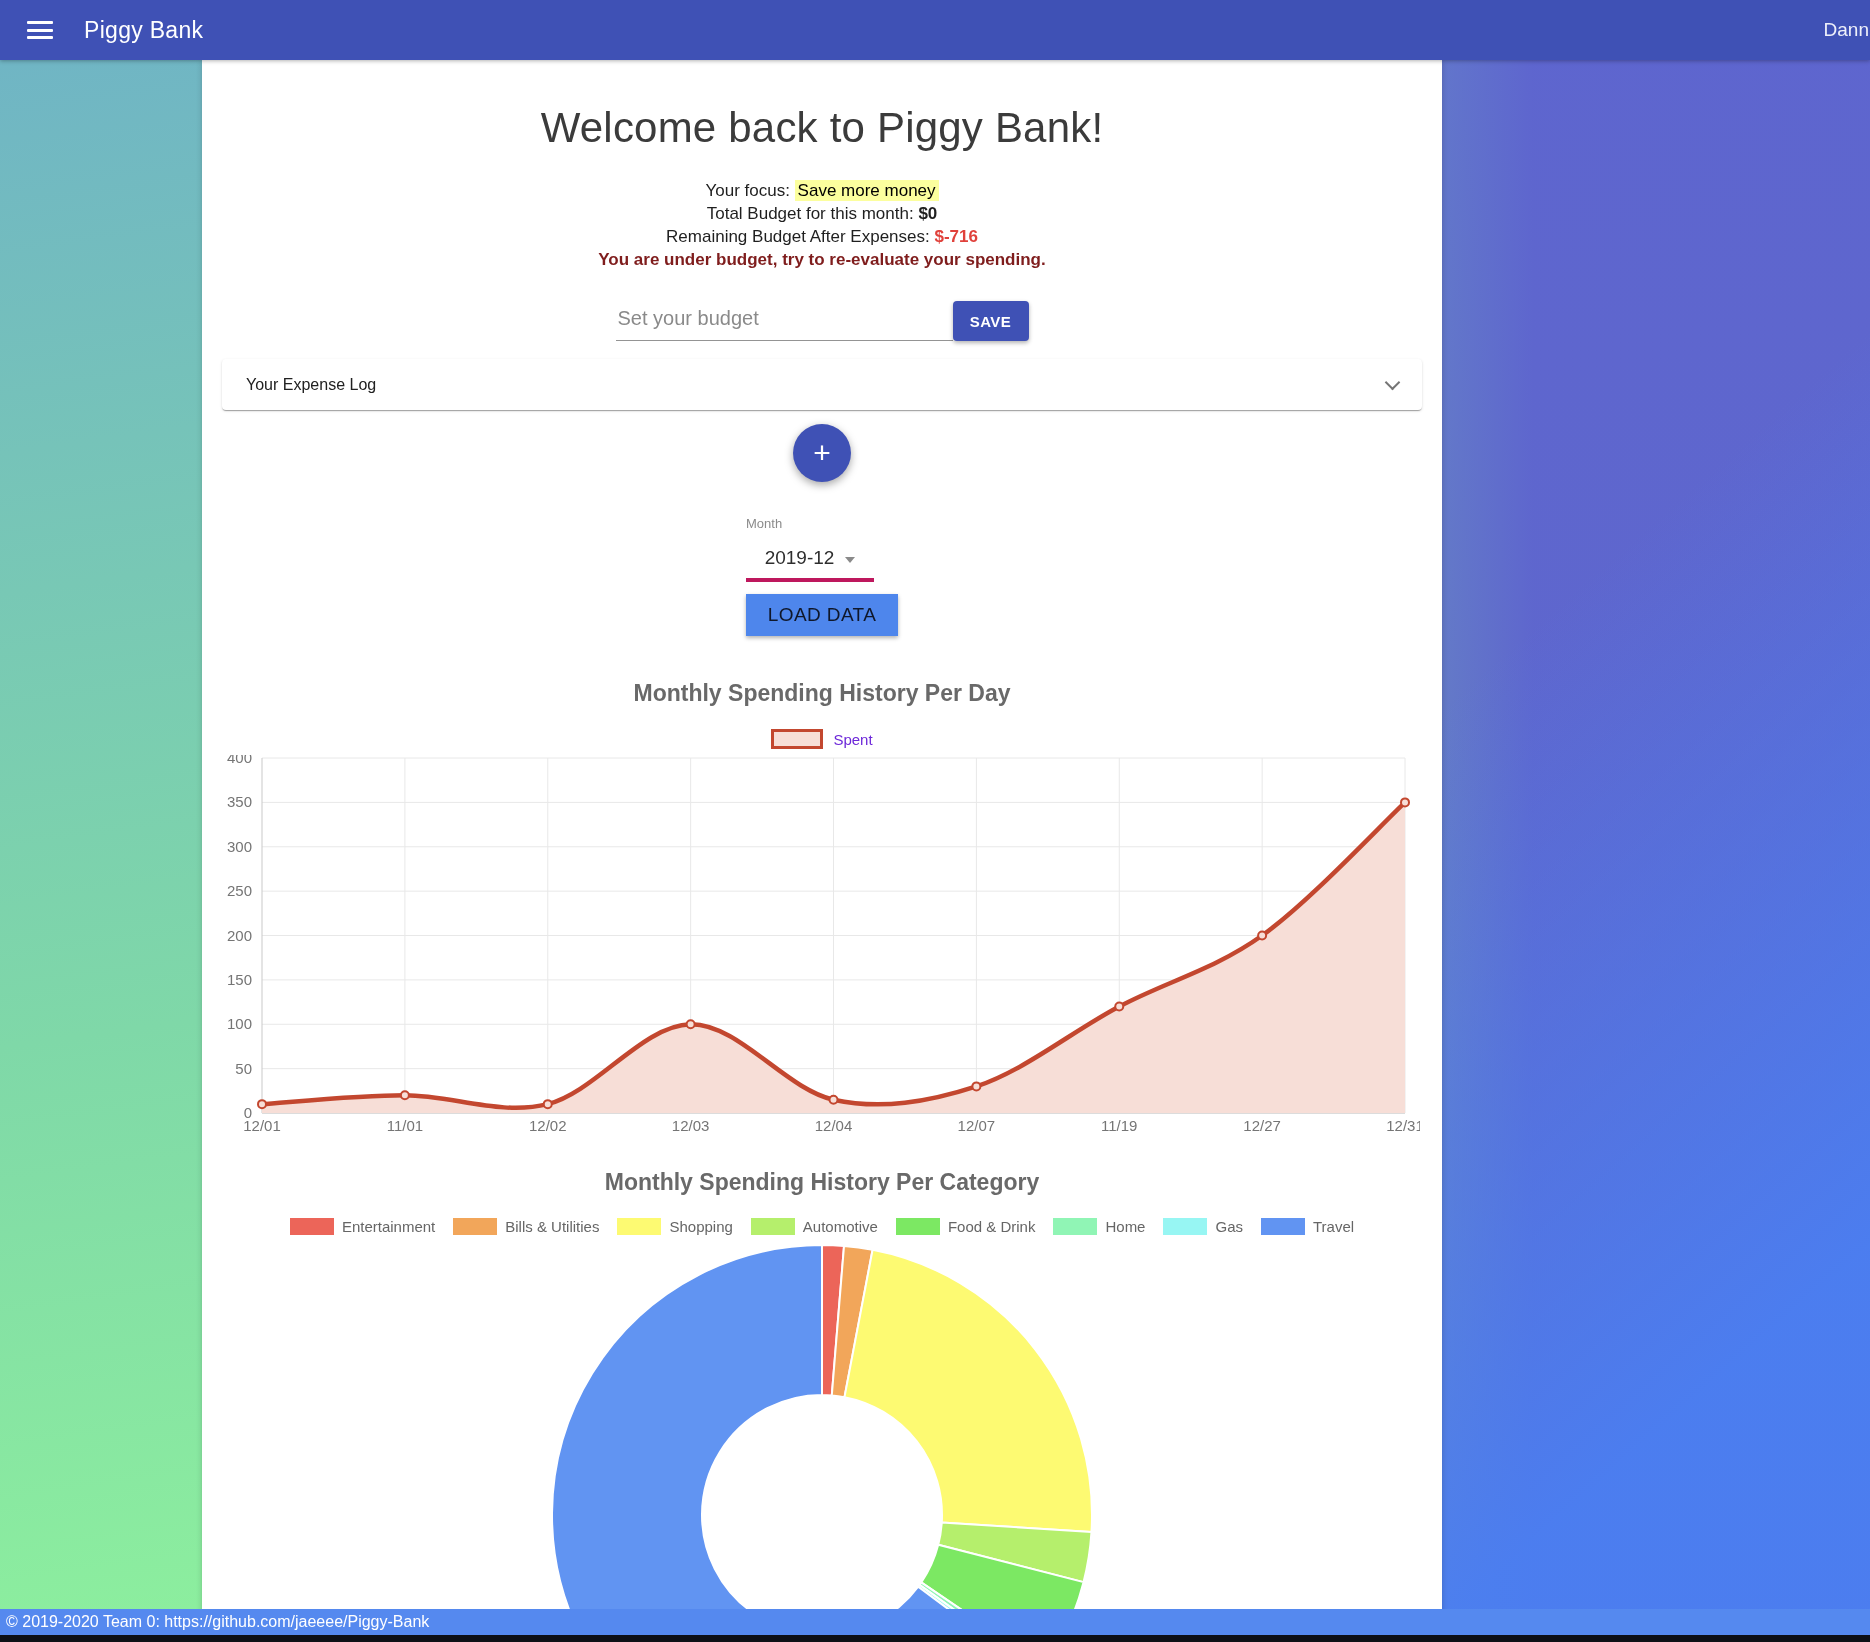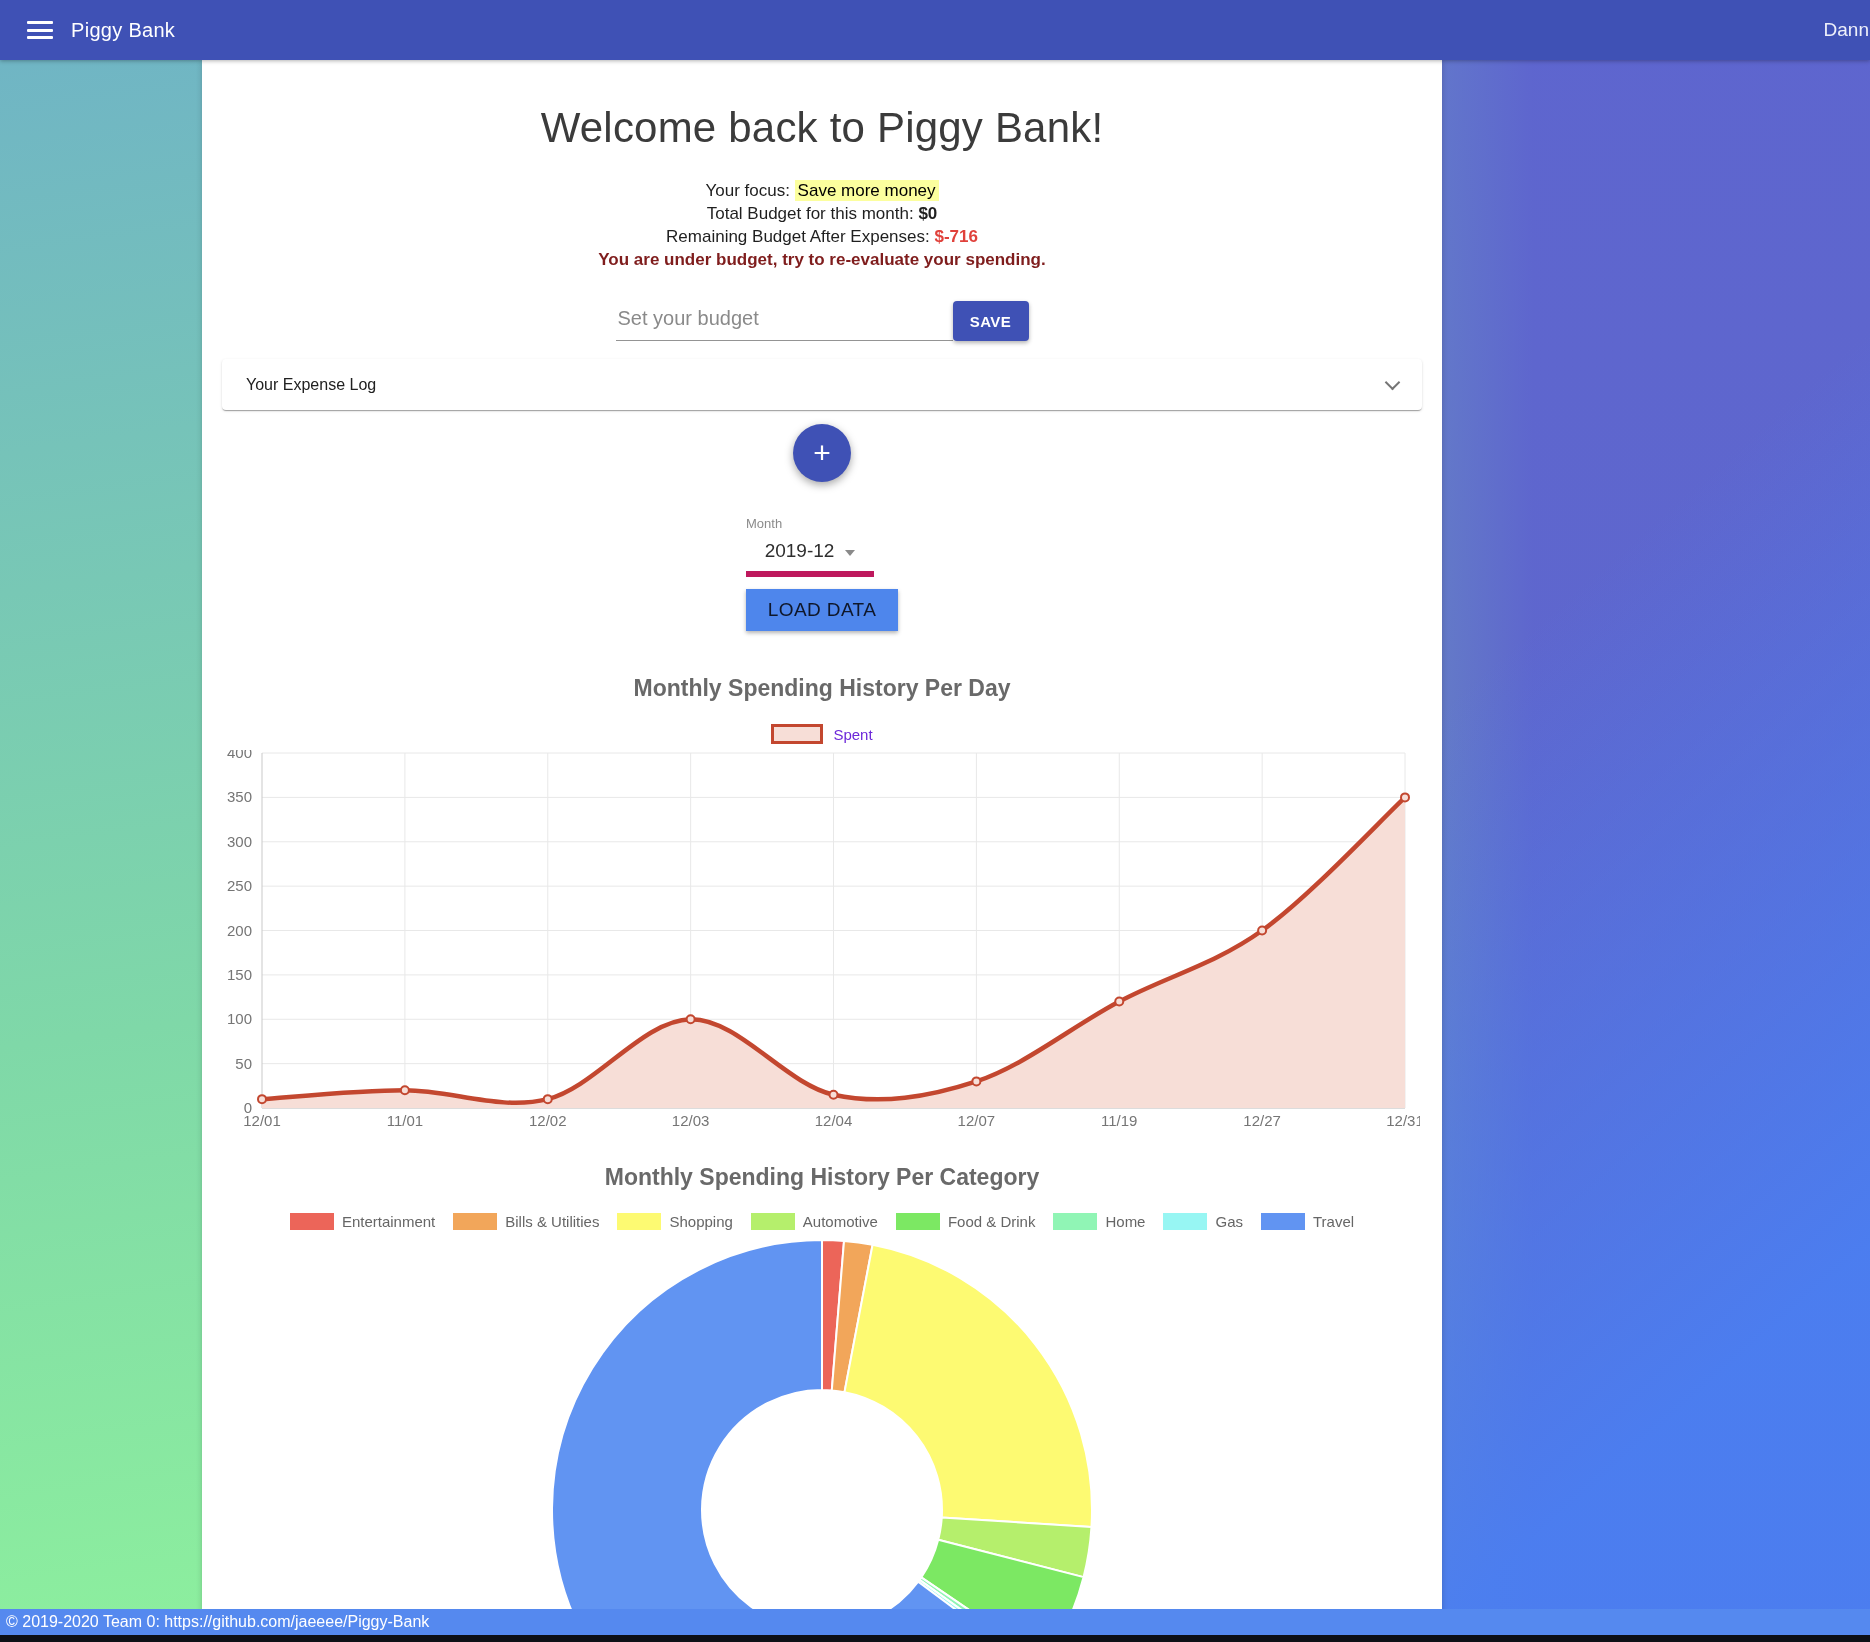--- a/index.html
+++ b/index.html
@@ -9,21 +9,21 @@
   .bg::before{content:"";position:absolute;inset:0;
        background:linear-gradient(to right,rgba(93,98,207,0) 55%,rgba(93,98,207,.96) 82%)}
   .bg::after{content:"";position:absolute;inset:0;
        background:linear-gradient(to bottom right,rgba(74,127,242,0) 60%,rgba(74,127,242,.92) 88%)}
 
   .navbar{position:absolute;top:0;left:0;right:0;height:60px;background:#3f51b5;z-index:20;
        display:flex;align-items:center;box-shadow:0 1px 4px rgba(0,0,0,.3);overflow:hidden}
   .hamburger{width:26px;height:18px;margin-left:27px;display:flex;flex-direction:column;
        justify-content:space-between;cursor:pointer;flex:none}
   .hamburger span{height:3px;background:#fff;border-radius:1px}
-  .app-title{color:#fff;font-size:20px;margin-left:18px;letter-spacing:.3px}
+  .app-title{color:#fff;font-size:23px;margin-left:31px;letter-spacing:.3px}
   .user-name{margin-left:auto;margin-right:1px;color:#eef0fa;font-size:19px;white-space:nowrap;cursor:pointer}
 
   .card{position:absolute;left:202px;top:60px;width:1240px;height:1616px;background:#fff;z-index:5;
        overflow:hidden;box-shadow:0 0 6px rgba(0,0,0,.18)}
 
   h1{margin:44px 0 0;text-align:center;font-size:42px;font-weight:400;color:#3b3b3b;letter-spacing:.2px}
   .info{margin-top:27px;text-align:center;font-size:17px;color:#1f1f1f;line-height:23px}
   .info p{margin:0}
   .info b{font-weight:700}
   mark{background:#fcff9e;font-weight:400;padding:1px 3px}
@@ -43,22 +43,22 @@
        color:#212121;cursor:pointer}
   .chev{width:9px;height:9px;border-right:2px solid #757575;border-bottom:2px solid #757575;
        transform:rotate(45deg);margin-top:-5px}
 
   .fab{display:flex;align-items:center;justify-content:center;margin:14px auto 0;width:58px;height:58px;
        border-radius:50%;background:#3f51b5;color:#fff;border:none;font-size:30px;font-weight:400;
        box-shadow:0 3px 8px rgba(0,0,0,.35);cursor:pointer;padding:0;font-family:inherit}
 
   .month-block{width:152px;margin:34px auto 0}
   .month-label{font-size:13px;color:#8b8b8b;display:block}
-  .select{margin-top:5px;width:128px;display:flex;align-items:center;justify-content:center;gap:11px;
-       border-bottom:6px solid #be185d;padding:4px 0 9px;cursor:pointer;font-size:19px;color:#2e2e2e}
+  .select{margin-top:12px;width:128px;display:flex;align-items:center;justify-content:center;gap:11px;
+       border-bottom:4px solid #be185d;padding:4px 0 9px;cursor:pointer;font-size:19px;color:#2e2e2e}
   .caret{width:0;height:0;border-left:5px solid transparent;border-right:5px solid transparent;
        border-top:6px solid #8a8a8a;margin-top:3px}
   .load{display:block;margin-top:12px;width:152px;height:42px;background:#4e86ec;color:#0f172a;border:none;
        border-radius:0;font-size:19px;letter-spacing:.4px;box-shadow:0 2px 4px rgba(0,0,0,.3);
        cursor:pointer;font-family:inherit}
 
   .chart-title{margin:44px 0 0;text-align:center;font-size:23px;font-weight:700;color:#696969}
   .chart-title.second{margin-top:34px}
   .legend1{margin-top:22px;display:flex;align-items:center;justify-content:center;gap:10px;
        font-size:15px;color:#6d28d9}

